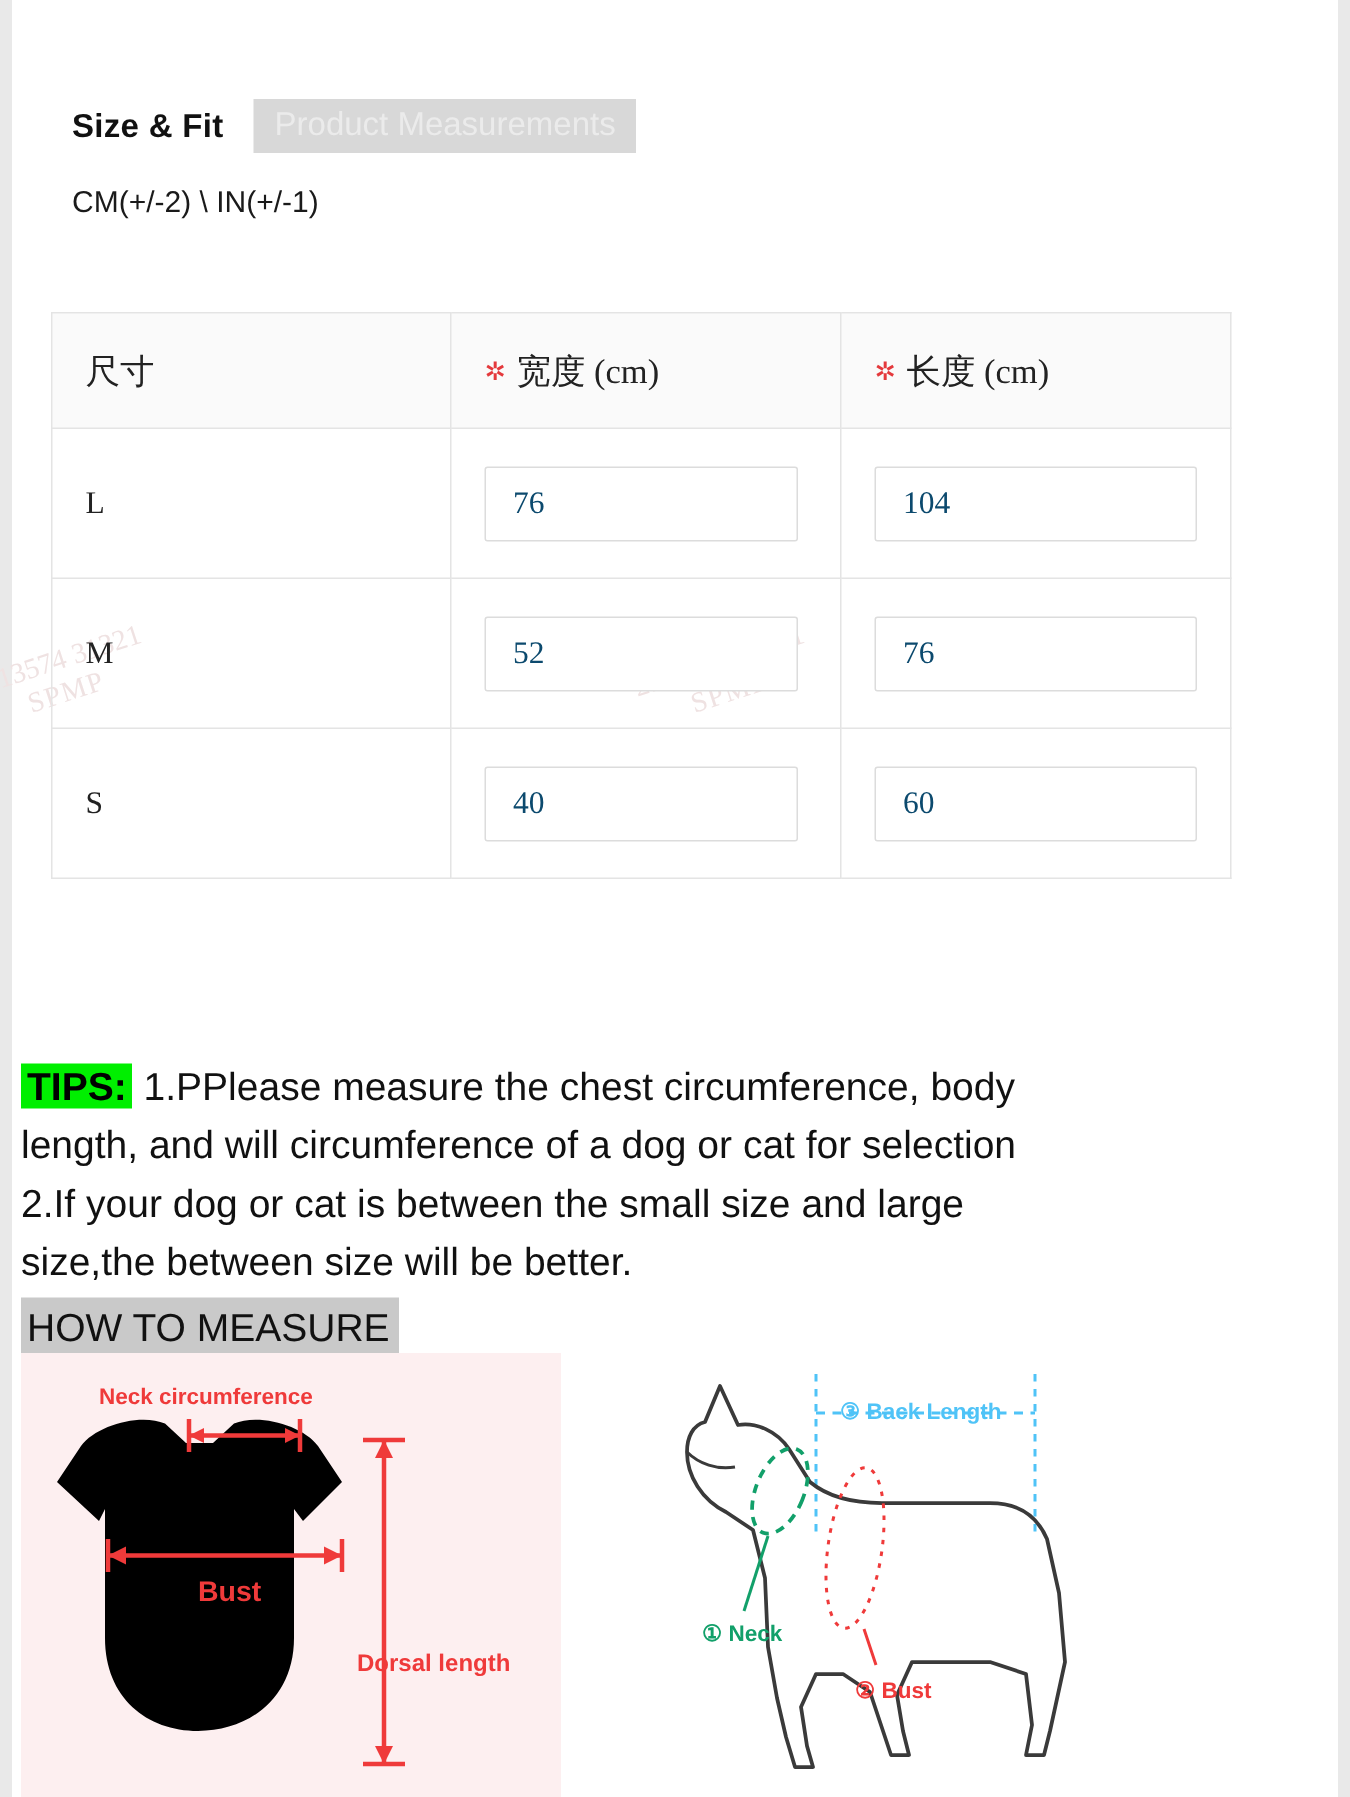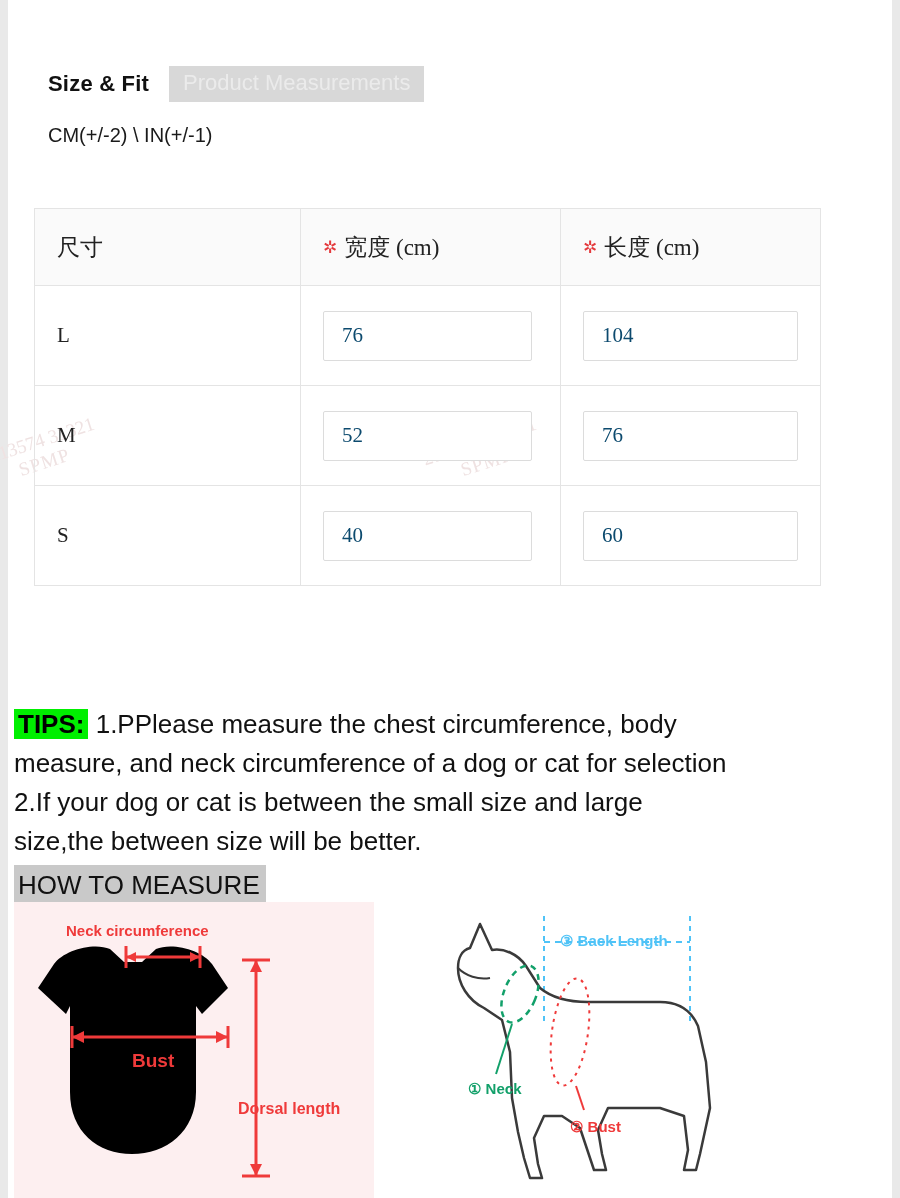--- a/index.html
+++ b/index.html
@@ -250,21 +250,21 @@
         <td class="val2">
           <div class="cellbox">60</div>
         </td>
       </tr>
     </tbody>
   </table>
 
   <div class="tips">
     <span class="tips-label">TIPS:</span>
     <span>1.PPlease measure the chest circumference, body</span><br>
-    <span>measure, and neck circumference of a dog or cat for selection</span><br>
+    <span>length, and will circumference of a dog or cat for selection</span><br>
     <span>2.If your dog or cat is between the small size and large</span><br>
     <span>size,the between size will be better.</span><br>
     <span class="howto">HOW TO MEASURE</span>
   </div>
 
   <div class="fig fig-left">
     <svg width="360" height="296" viewBox="0 0 360 296">
 
       <path d="M110 60 L96 47 C80 40 50 48 40 62 L24 86 L52 112 L56 104
                L56 190 C56 230 84 252 118 252 C152 252 182 230 182 190

